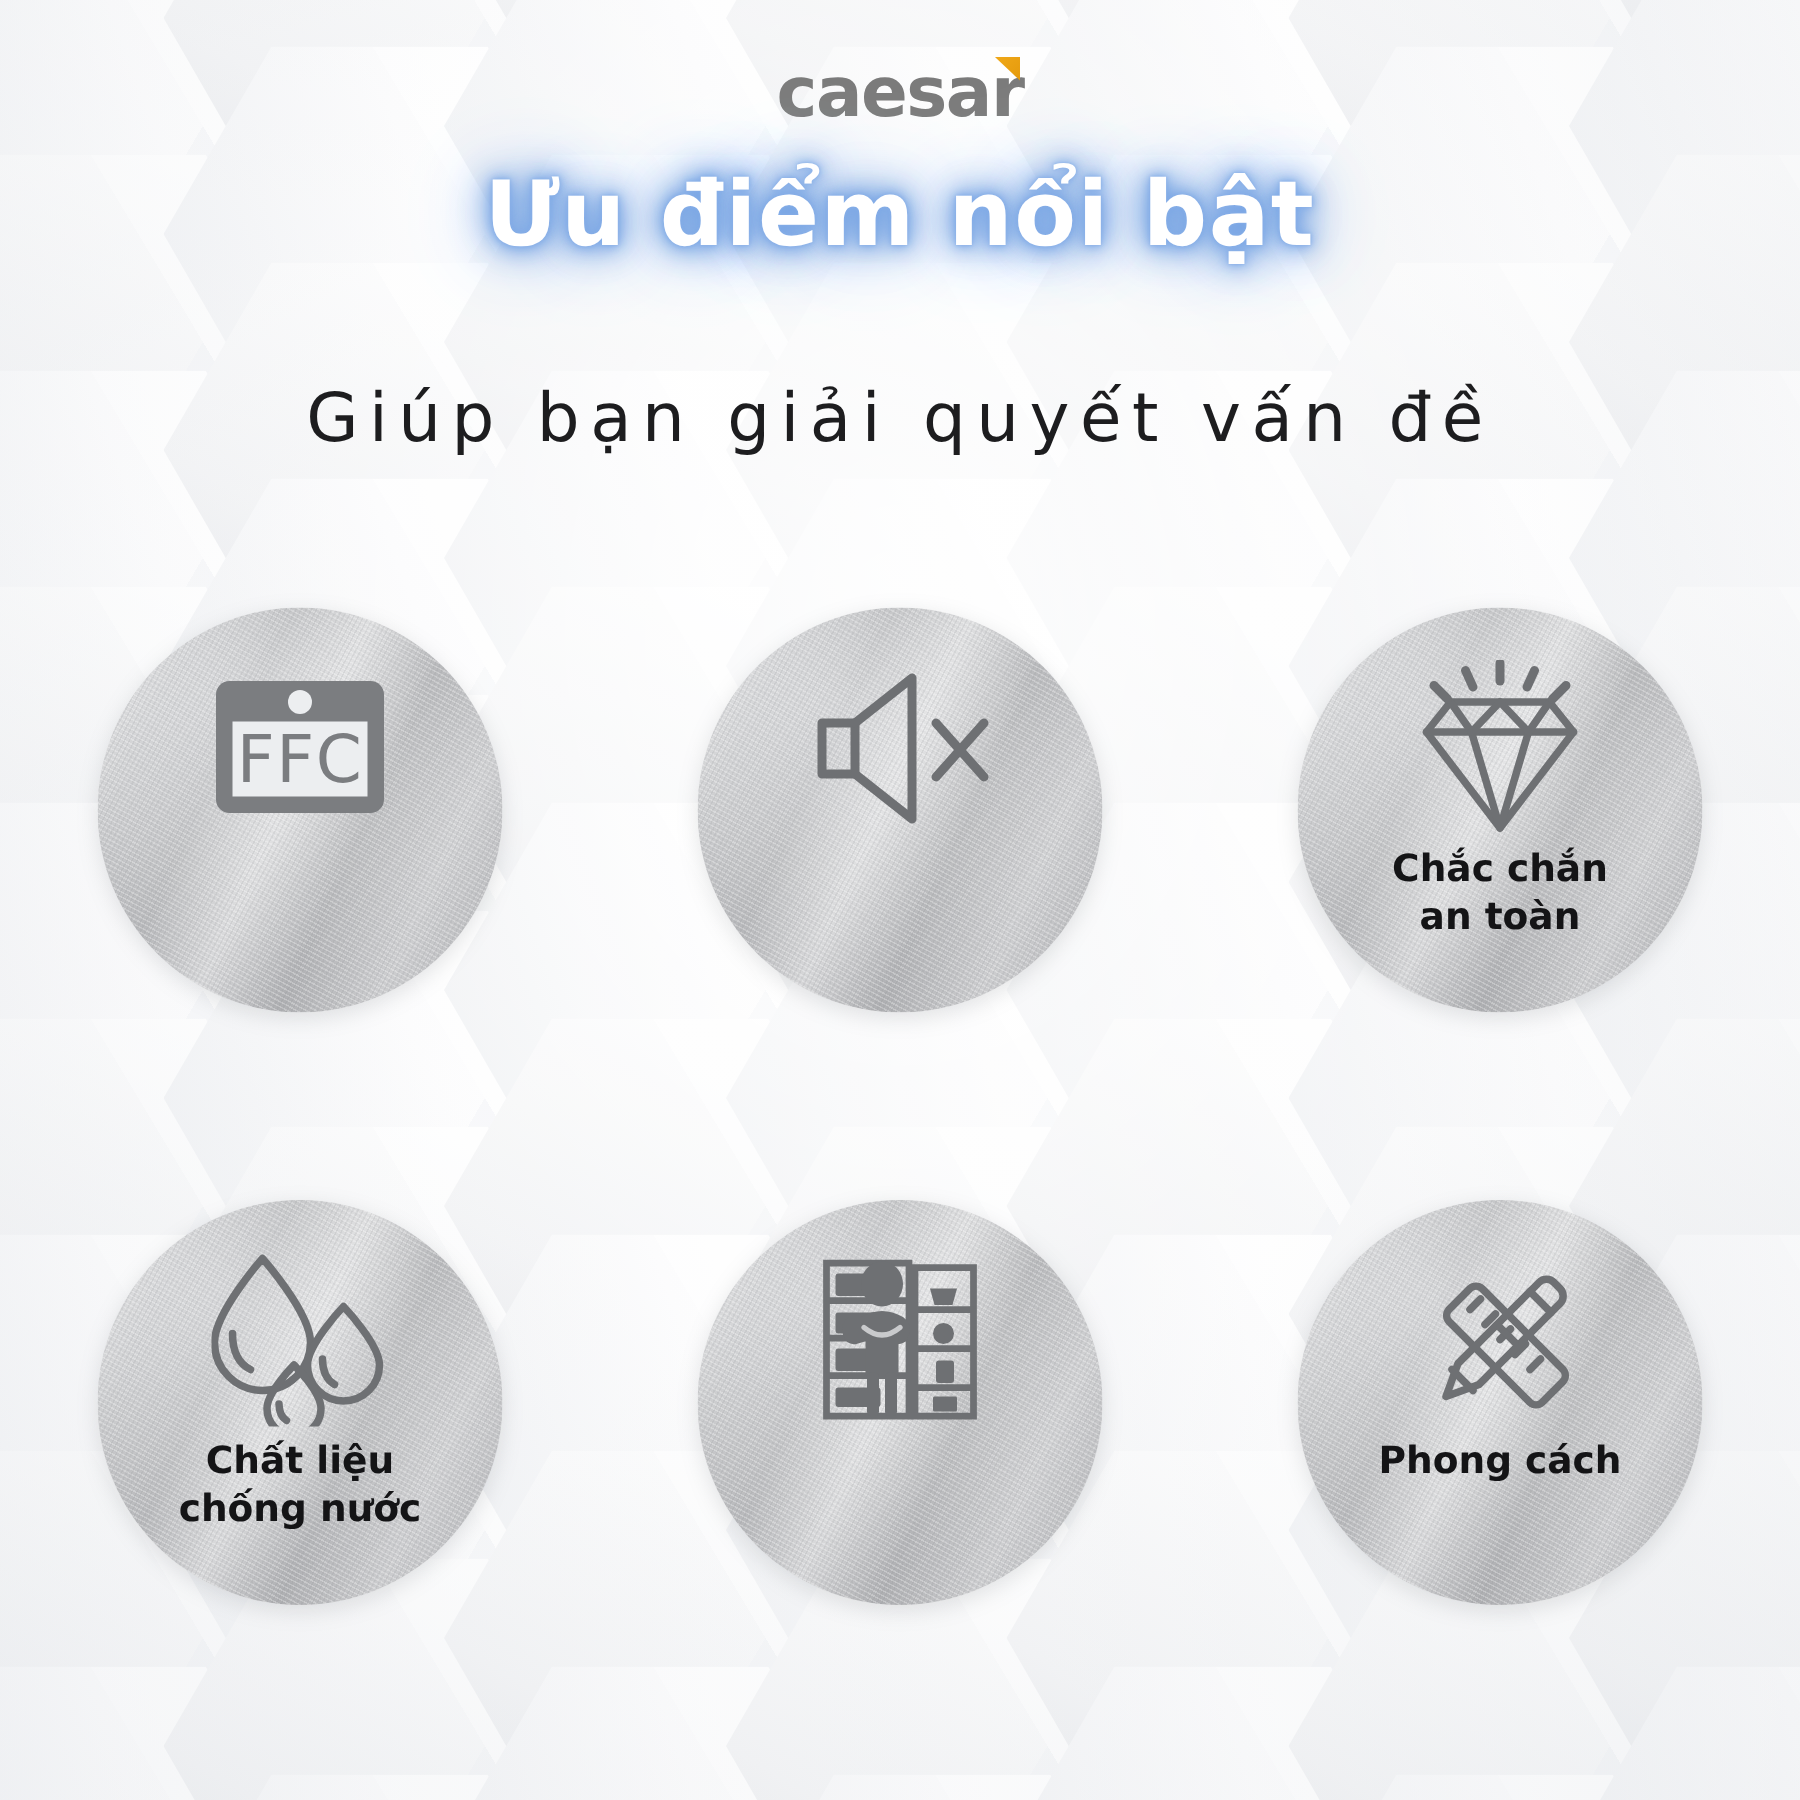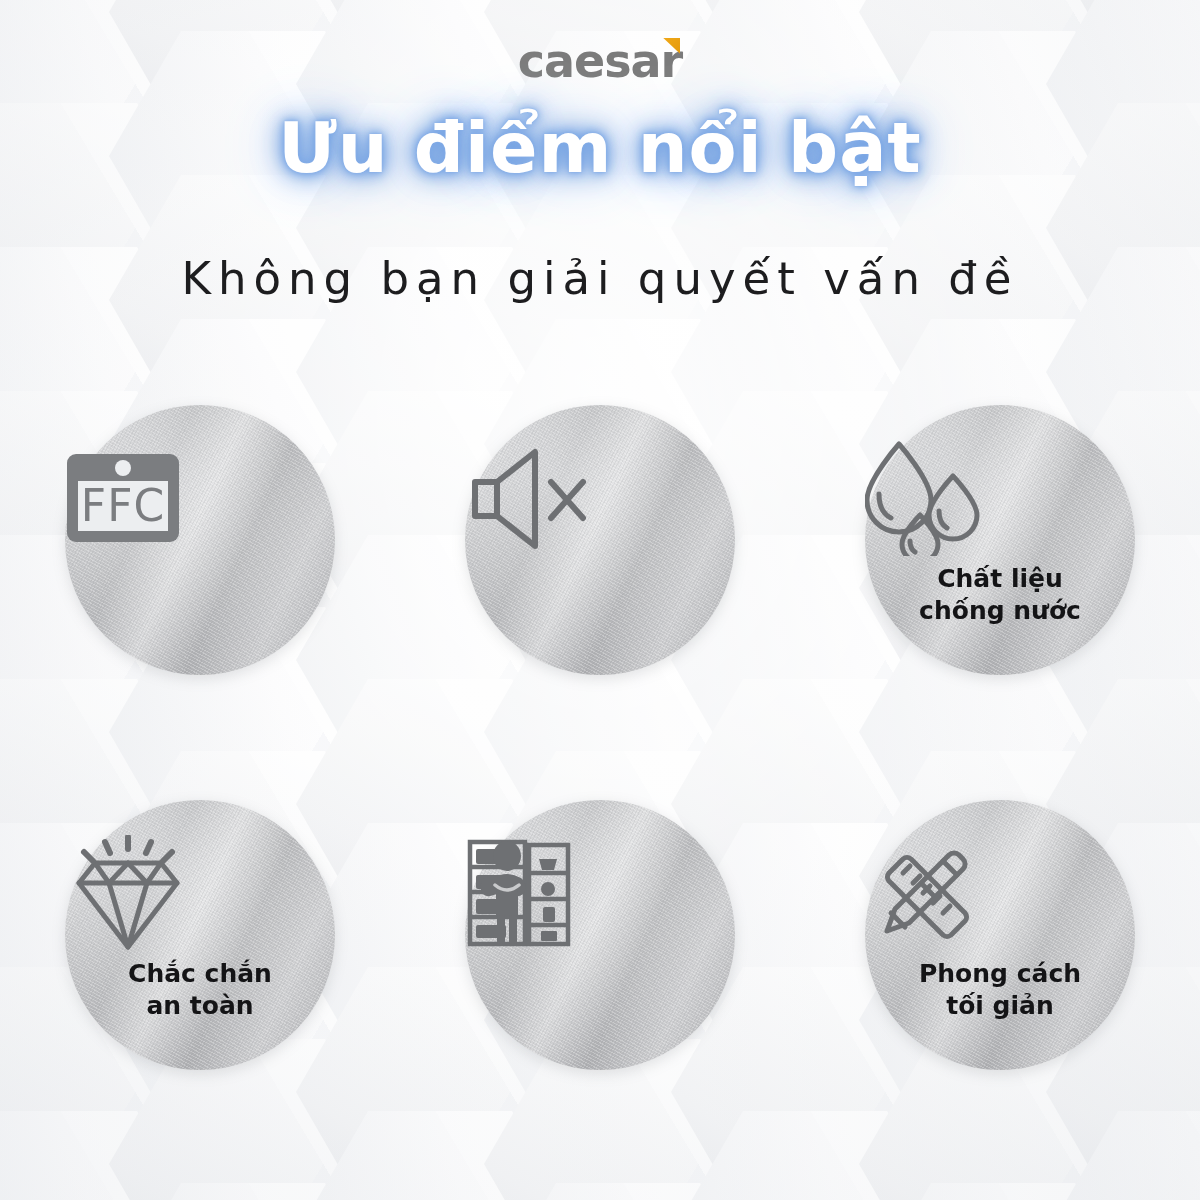--- a/index.html
+++ b/index.html
@@ -72,21 +72,21 @@
     width:17px; height:16px;
     background:linear-gradient(135deg,#f0a818 0%,#e49a0d 100%);
     clip-path:polygon(100% 0,100% 100%,0 0);
   }
 
   .title {
     position:absolute; top:112px; left:0; width:100%;
     text-align:center; z-index:5;
     font-family:"DejaVu Sans", sans-serif;
     font-weight:700;
-    font-size:70px;
+    font-size:60px;
     line-height:1.05;
     color:#ffffff;
     letter-spacing:1px;
     text-shadow:
       0 0 2px  #8ab0e8,
       0 0 6px  #7ea9e6,
       0 0 14px #6f9fe2,
       0 0 26px #5b8fd8,
       0 0 44px #9dbff0,
       0 0 70px #c7dbf6;
@@ -151,21 +151,21 @@
       rgba(140,142,146,.14) 0px,
       rgba(140,142,146,.14) 1px,
       rgba(255,255,255,0) 1px,
       rgba(255,255,255,0) 3px);
   }
 
   .icon-wrap {
     position:absolute;
     left:0; top:34px; width:100%;
     height:118px;
-    display:flex; align-items:center; justify-content:flex-start;
+    display:flex; align-items:center; justify-content:center;
     z-index:2;
   }
   .icon-wrap svg { display:block; }
 
   .feature-label {
     position:absolute;
     left:0; top:158px; width:100%;
     z-index:2;
     text-align:center;
     font-family:"DejaVu Sans", sans-serif;
@@ -268,21 +268,21 @@
   </div>
 
   <div class="brand">
     <span class="brand-logo">
       <span>caesar</span>
       <span class="brand-accent"></span>
     </span>
   </div>
 
   <div class="title">Ưu điểm nổi bật</div>
-  <div class="subtitle">Không bạn giải quyết vấn đề</div>
+  <div class="subtitle">Giúp bạn giải quyết vấn đề</div>
 
   <div class="grid">
 
     <div class="feature">
       <div class="disc"></div>
       <div class="icon-wrap">
         <svg width="116" height="92" viewBox="0 0 116 92">
           <rect x="2" y="2" width="112" height="88" rx="9" fill="#7b7d80"></rect>
           <circle cx="58" cy="16" r="8" fill="#eceef0"></circle>
           <rect x="13" y="29" width="90" height="50" fill="#eceef0"></rect>
@@ -295,20 +295,45 @@
       <div class="disc"></div>
       <div class="icon-wrap">
         <svg width="124" height="104" viewBox="0 0 124 104">
           <g fill="none" stroke="#6e7073" stroke-width="6" stroke-linejoin="round" stroke-linecap="round">
             <path d="M10 36 H32 V70 H10 Z"></path>
             <path d="M32 36 L70 6 V100 L32 70"></path>
             <path d="M86 36 L118 72"></path>
             <path d="M118 36 L86 72"></path>
           </g>
         </svg>
+      </div>
+    </div>
+
+    <div class="feature">
+      <div class="disc"></div>
+      <div class="icon-wrap">
+        <svg width="126" height="116" viewBox="0 0 126 116">
+          <g fill="none" stroke="#6e7073" stroke-width="5" stroke-linecap="round" stroke-linejoin="round">
+            <path d="M63 112 L14 48 L30 28 H96 L112 48 Z"></path>
+            <path d="M14 48 H112"></path>
+            <path d="M30 28 L44 48 L63 112 L82 48 L96 28"></path>
+            <path d="M44 48 L63 28 L82 48"></path>
+          </g>
+          <g stroke="#6e7073" stroke-width="6" stroke-linecap="round">
+            <path d="M63 2 V14"></path>
+            <path d="M40 7 L45 18"></path>
+            <path d="M86 7 L81 18"></path>
+            <path d="M19 17 L28 26"></path>
+            <path d="M107 17 L98 26"></path>
+          </g>
+        </svg>
+      </div>
+      <div class="feature-label">
+        <div>Chắc chắn</div>
+        <div>an toàn</div>
       </div>
     </div>
 
     <div class="feature">
       <div class="disc"></div>
       <div class="icon-wrap">
         <svg width="118" height="116" viewBox="0 0 118 116">
           <g fill="none" stroke="#6e7073" stroke-width="5" stroke-linecap="round" stroke-linejoin="round">
             <path d="M34 4 C34 4 66 40 66 60 A32 32 0 0 1 2 60 C2 40 34 4 34 4 Z"></path>
             <path d="M14 54 C14 66 18 74 26 78"></path>
@@ -321,45 +346,20 @@
       </div>
       <div class="feature-label">
         <div>Chất liệu</div>
         <div>chống nước</div>
       </div>
     </div>
 
     <div class="feature">
       <div class="disc"></div>
       <div class="icon-wrap">
-        <svg width="126" height="116" viewBox="0 0 126 116">
-          <g fill="none" stroke="#6e7073" stroke-width="5" stroke-linecap="round" stroke-linejoin="round">
-            <path d="M63 112 L14 48 L30 28 H96 L112 48 Z"></path>
-            <path d="M14 48 H112"></path>
-            <path d="M30 28 L44 48 L63 112 L82 48 L96 28"></path>
-            <path d="M44 48 L63 28 L82 48"></path>
-          </g>
-          <g stroke="#6e7073" stroke-width="6" stroke-linecap="round">
-            <path d="M63 2 V14"></path>
-            <path d="M40 7 L45 18"></path>
-            <path d="M86 7 L81 18"></path>
-            <path d="M19 17 L28 26"></path>
-            <path d="M107 17 L98 26"></path>
-          </g>
-        </svg>
-      </div>
-      <div class="feature-label">
-        <div>Chắc chắn</div>
-        <div>an toàn</div>
-      </div>
-    </div>
-
-    <div class="feature">
-      <div class="disc"></div>
-      <div class="icon-wrap">
         <svg width="108" height="112" viewBox="0 0 108 112">
           <g stroke="#6e7073" stroke-width="4.5" fill="none">
 
             <path d="M5 5 H60 V107 H5 Z"></path>
             <path d="M64 8 H103 V107 H64 Z"></path>
 
             <path d="M5 30 H60 M5 55 H60 M5 80 H60"></path>
 
             <path d="M64 36 H103 M64 62 H103 M64 88 H103"></path>
           </g>
@@ -399,18 +399,17 @@
 
             <path d="M96 22 L94 20 a7 7 0 0 0 -10 0 L30 74 L22 96 L44 88 L98 34 a7 7 0 0 0 0 -10 Z"></path>
             <path d="M26 78 L40 92"></path>
             <path d="M78 26 L92 40"></path>
             <path d="M58 50 L68 60"></path>
           </g>
         </svg>
       </div>
       <div class="feature-label">
         <div>Phong cách</div>
-        <div>tối giản</div>
       </div>
     </div>
 
   </div>
 </div>
 
 </body></html>

